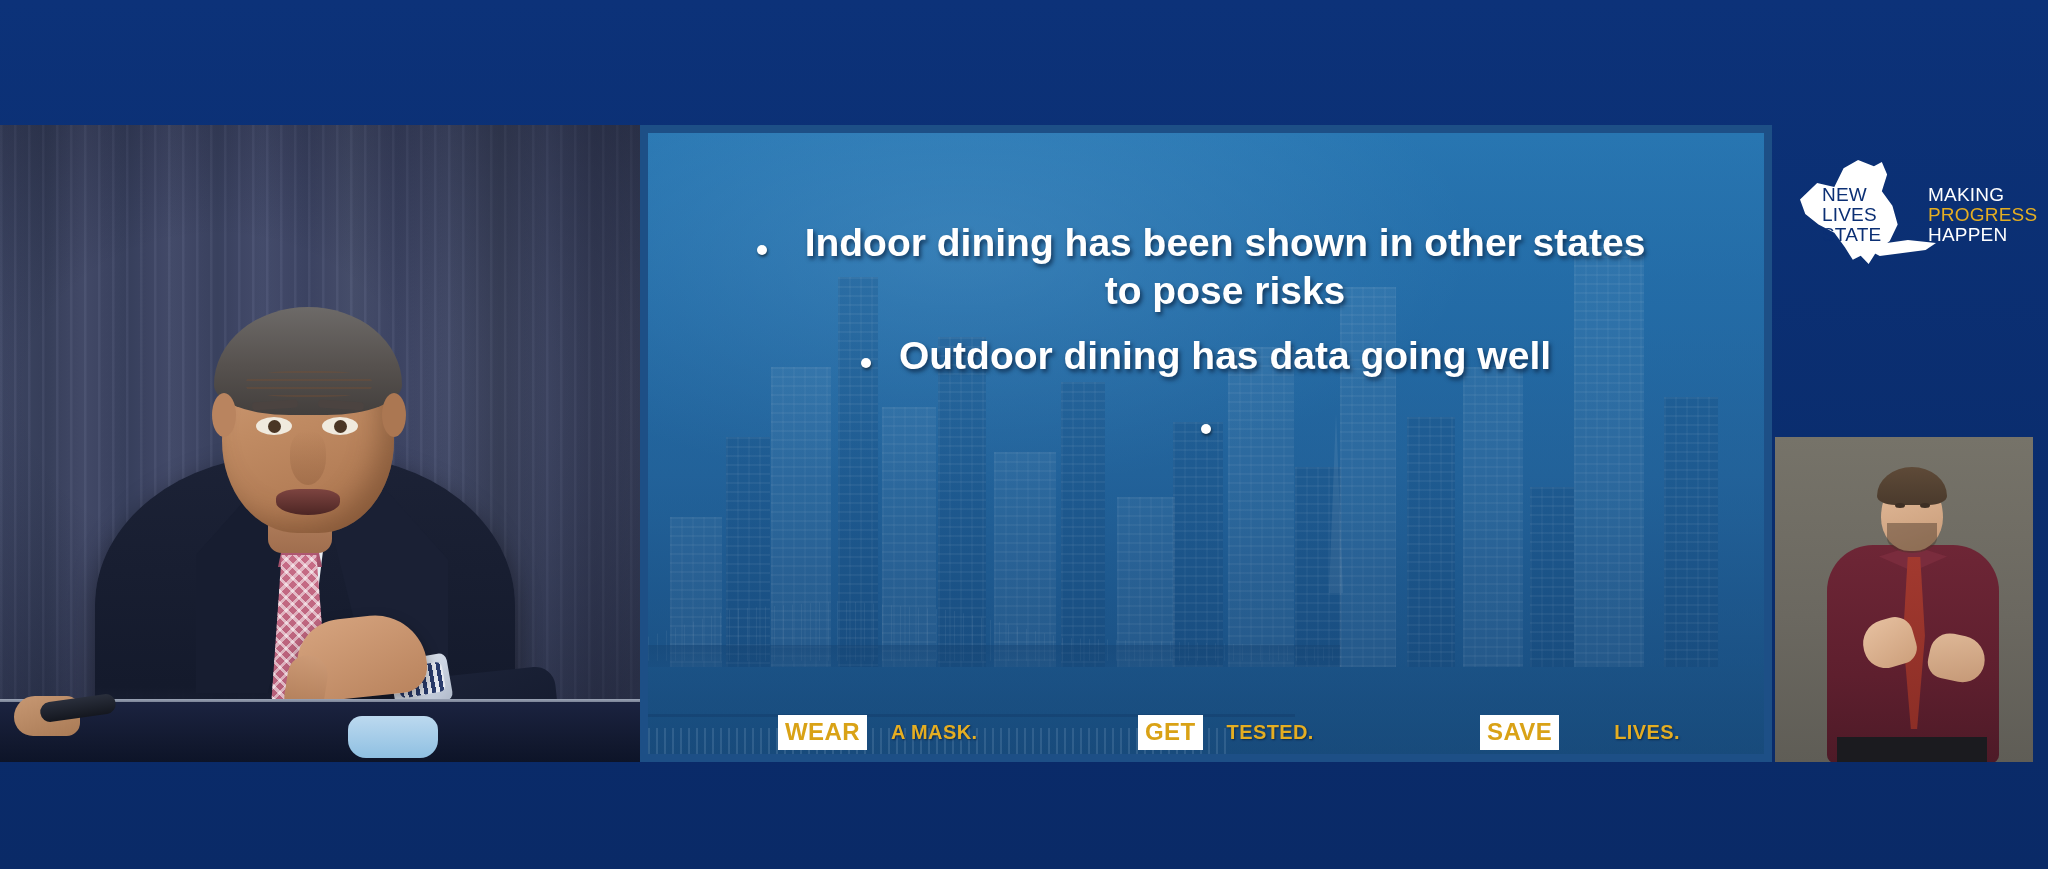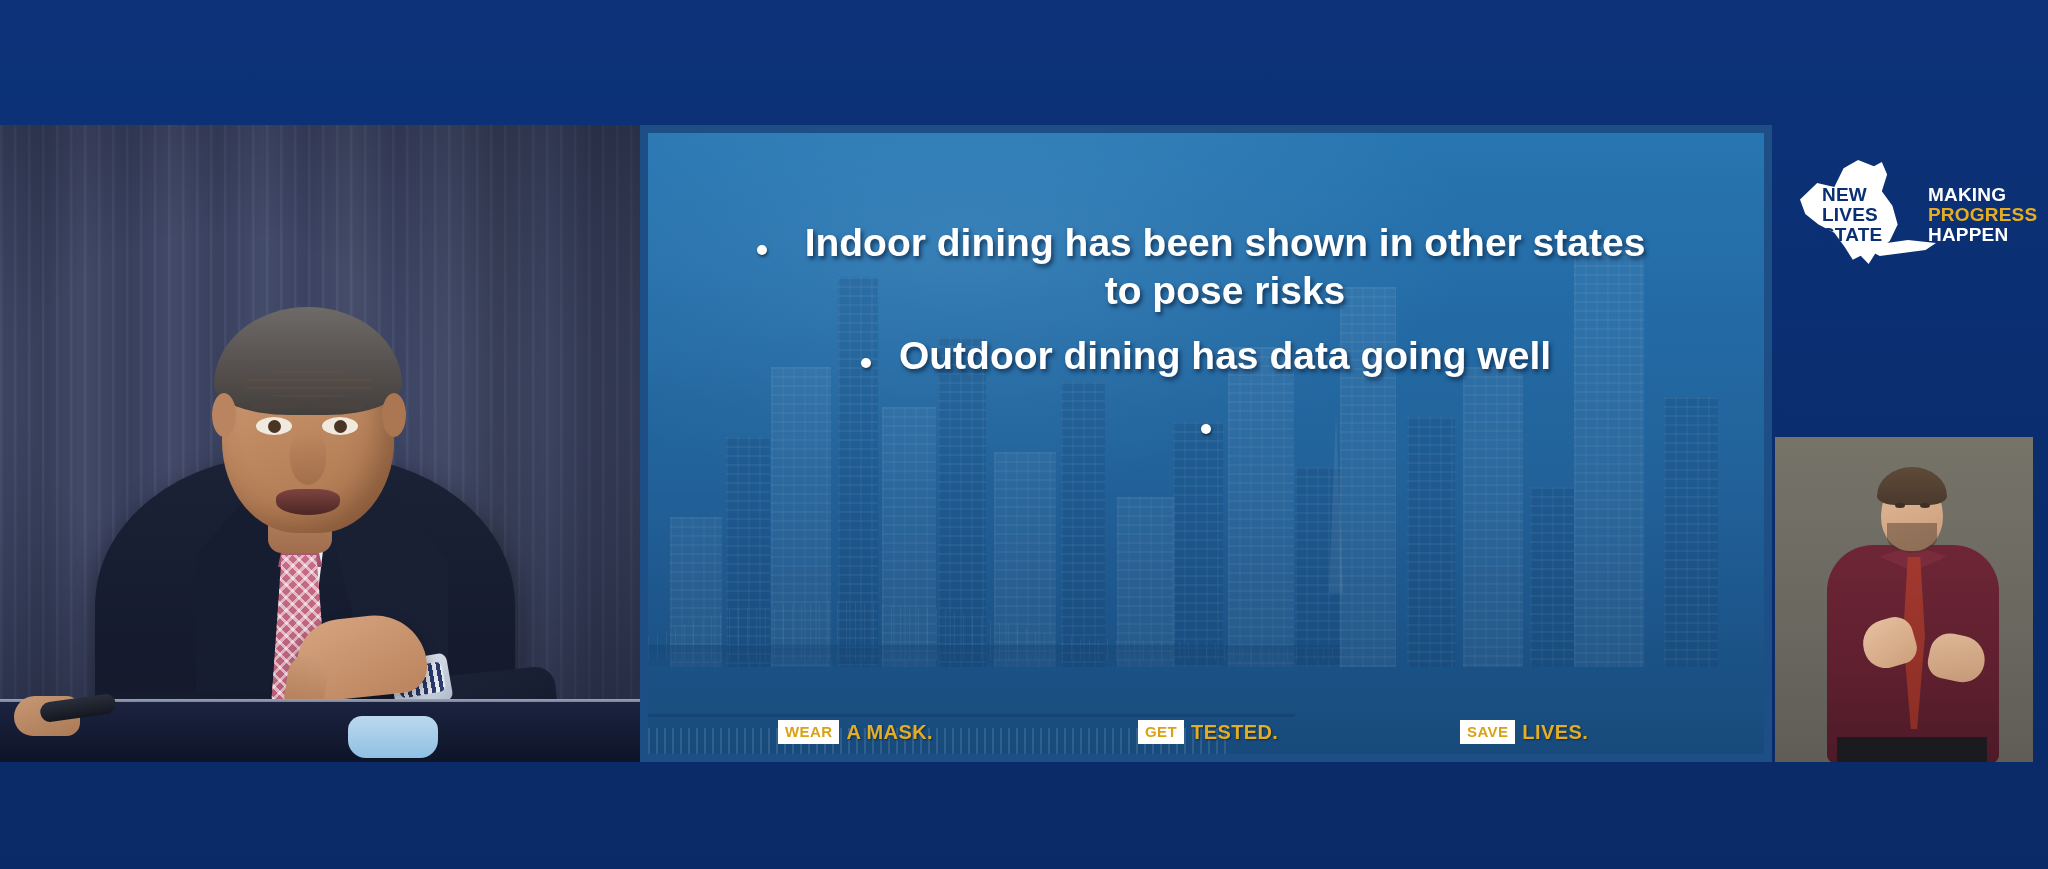--- a/index.html
+++ b/index.html
@@ -278,50 +278,50 @@
     text-shadow:2px 3px 4px rgba(10,35,65,.75);
   }
 
   
   #slogans{
     position:absolute; left:0; right:0; bottom:22px;
     display:flex; align-items:center;
   }
   .slogan{ display:flex; align-items:center; white-space:nowrap; }
   .slogan .hi{
-    background:#ffffff; color:#d9a216; font-weight:700; font-size:15px;
+    background:#ffffff; color:#d9a216; font-weight:700; font-size:24px;
     padding:3px 7px 4px; letter-spacing:.4px;
   }
   .slogan .rest{
-    color:#e5ae22; font-weight:700; font-size:20px; padding-left:7px;
+    color:#e5ae22; font-weight:700; font-size:20px; padding-left:24px;
     letter-spacing:.4px; text-shadow:1px 1px 2px rgba(0,20,50,.6);
   }
   #sl1{ position:absolute; left:130px; }
   #sl2{ position:absolute; left:490px; }
-  #sl3{ position:absolute; left:812px; }
+  #sl3{ position:absolute; left:832px;gap:31px; }
 
   
   #logo{
     position:absolute; left:1800px; top:156px; width:230px; height:110px;
   }
   #nyShape{
     position:absolute; left:0; top:4px; width:132px; height:104px;
     background:#ffffff;
     clip-path:polygon(
       0% 38%, 13% 22%, 26% 26%, 33% 8%, 44% 0%, 56% 6%,
       62% 2%, 66% 14%, 62% 30%, 70% 44%, 74% 62%, 68% 78%,
       58% 88%, 52% 100%, 46% 92%, 40% 96%, 34% 84%,
       26% 70%, 14% 62%, 4% 52%);
   }
   #nyTail{
     position:absolute; left:62px; top:84px; width:74px; height:16px;
     background:#ffffff;
     clip-path:polygon(0% 40%, 62% 0%, 100% 18%, 86% 62%, 24% 100%);
   }
-  .lgline{ position:absolute; font-weight:700; letter-spacing:.2px; }
+  .lgline{ position:absolute; font-weight:400; letter-spacing:.2px; }
   #lgNew{ left:22px; top:28px; font-size:19px; color:#0b2f74; -webkit-text-stroke:0; }
   #lgYork{ left:22px; top:48px; font-size:19px; color:#0b2f74; }
   #lgState{ left:22px; top:68px; font-size:19px; color:#0b2f74; }
   #lgMaking{ left:128px; top:28px; font-size:19px; color:#ffffff; }
   #lgProgress{ left:128px; top:48px; font-size:19px; color:#e5ae22; }
   #lgHappen{ left:128px; top:68px; font-size:19px; color:#ffffff; }
 
   
   #aslPanel{
     position:absolute; left:1775px; top:437px; width:258px; height:325px;

